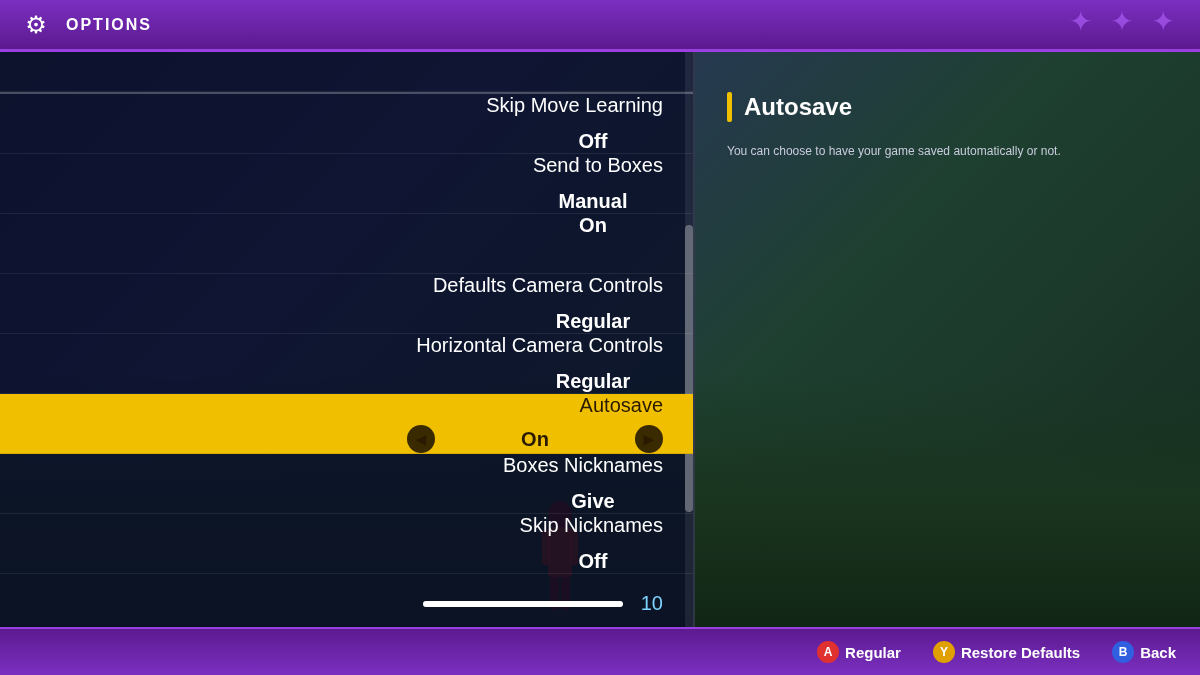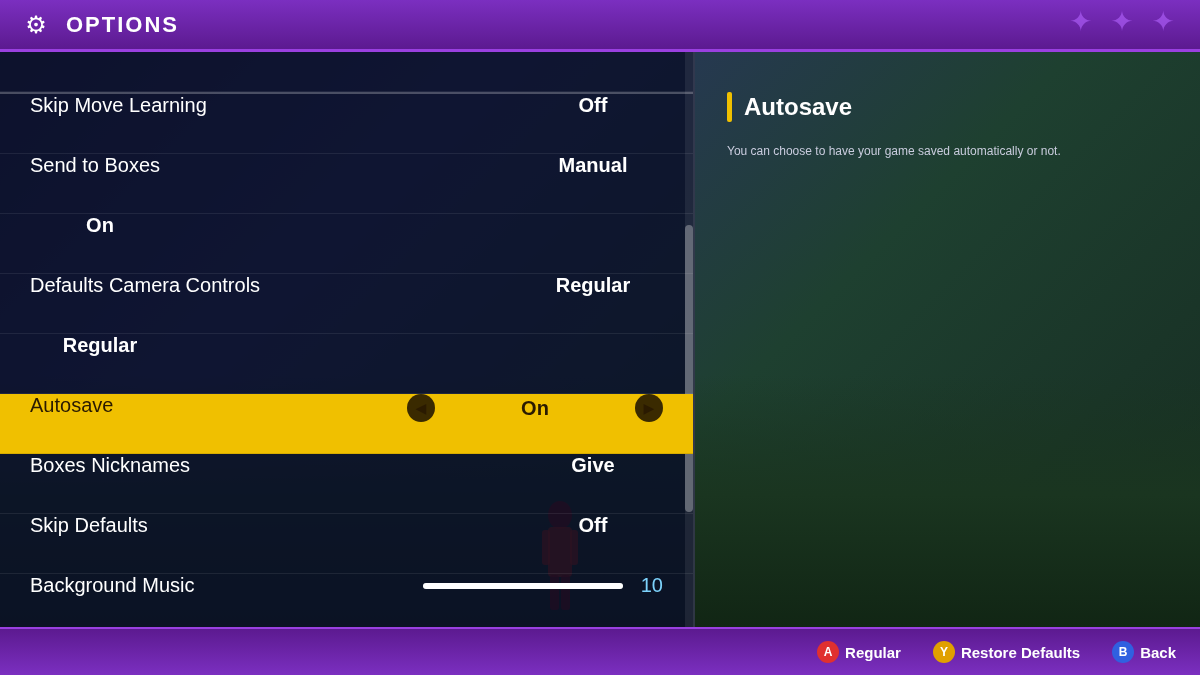--- a/index.html
+++ b/index.html
@@ -56,21 +56,21 @@
       height: 32px;
       margin-right: 14px;
       color: white;
       font-size: 24px;
       display: flex;
       align-items: center;
       justify-content: center;
     }
     .header-title {
       color: white;
-      font-size: 22px;
+      font-size: 16px;
       font-weight: 700;
       letter-spacing: 2px;
     }
 
     
     .header-decor {
       position: absolute;
       right: 20px;
       top: 5px;
       font-size: 28px;
@@ -134,26 +134,27 @@
       width: 695px;
       background: rgba(10, 15, 40, 0.82);
       display: flex;
       flex-direction: column;
       overflow: hidden;
       border-right: 2px solid rgba(255,255,255,0.15);
     }
 
     .option-row {
       display: flex;
-      align-items: flex-start;
+      align-items: flex-end;
       padding: 0 30px;
       height: 60px;
       border-bottom: 1px solid rgba(255,255,255,0.08);
       position: relative;
       flex-shrink: 0;
+      flex-direction: column;
     }
     .option-row.selected {
       background: #f0c000;
       border-bottom: 1px solid rgba(0,0,0,0.1);
     }
     .option-row.selected .option-label,
     .option-row.selected .option-value {
       color: #2a1a00;
     }
 
@@ -346,45 +347,45 @@
     <div class="option-row">
       <span class="option-value">On</span>
     </div>
 
     <div class="option-row">
       <span class="option-label">Defaults Camera Controls</span>
       <span class="option-value">Regular</span>
     </div>
 
     <div class="option-row">
+      <span class="option-label">Horizontal Camera Controls</span>
       <span class="option-value">Regular</span>
     </div>
 
     <div class="option-row selected">
       <div class="selected-arrow"></div>
       <span class="option-label">Autosave</span>
       <div class="nav-arrows">
         <div class="nav-arrow">◀</div>
         <span class="option-value" style="color:#2a1a00; min-width:80px;">On</span>
         <div class="nav-arrow">▶</div>
       </div>
     </div>
 
     <div class="option-row">
       <span class="option-label">Boxes Nicknames</span>
       <span class="option-value">Give</span>
     </div>
 
     <div class="option-row">
-      <span class="option-label">Skip Defaults</span>
+      <span class="option-label">Skip Nicknames</span>
       <span class="option-value">Off</span>
     </div>
 
     <div class="option-row">
-      <span class="option-label">Background Music</span>
       <div class="slider-row">
         <div class="slider-track">
           <div class="slider-fill" style="width:100%;"></div>
         </div>
         <span class="slider-value">10</span>
       </div>
     </div>
 
   </div>
 

